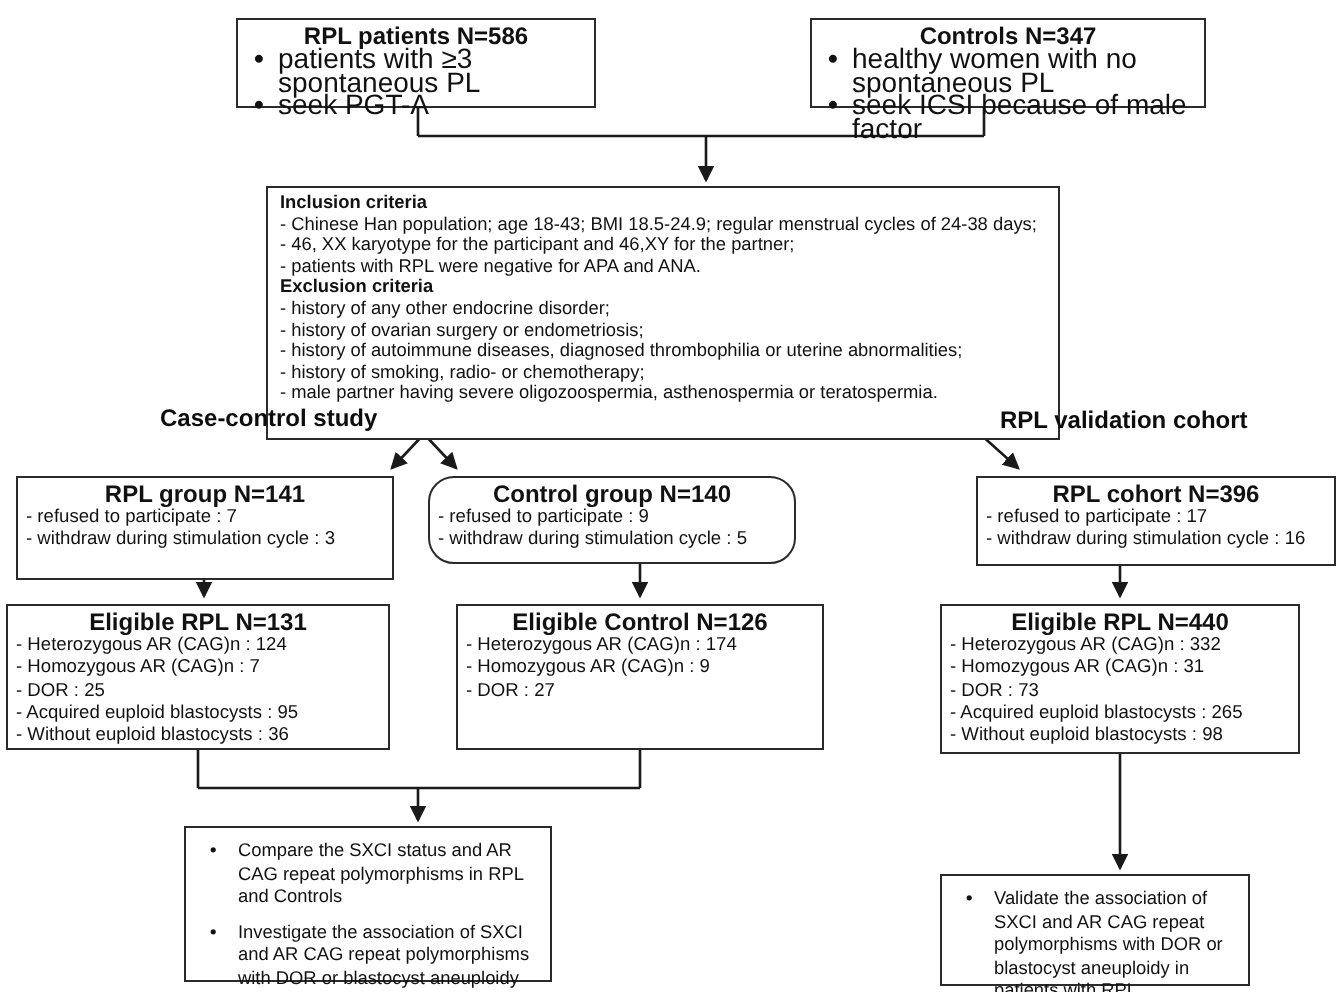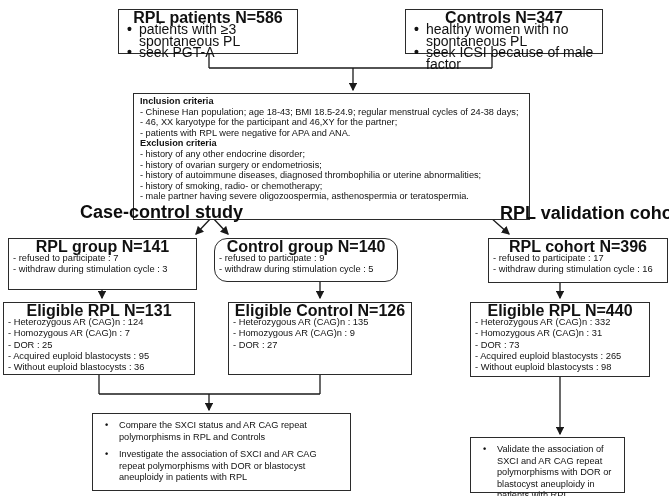--- a/index.html
+++ b/index.html
@@ -4,32 +4,32 @@
 <style>
   html,body{margin:0;padding:0;background:#ffffff;}
   .canvas{
     position:relative;width:669px;height:496px;background:#ffffff;
     font-family:"Liberation Sans",sans-serif;color:#111111;overflow:hidden;
   }
   .box{
     position:absolute;border:1.6px solid #2b2b2b;background:#ffffff;
     box-sizing:border-box;padding:2px 4px;
   }
-  .box .title{font-weight:bold;text-align:center;font-size:16px;line-height:12px;}
+  .box .title{font-weight:bold;text-align:center;font-size:12px;line-height:12px;}
   .line{font-size:9.3px;line-height:11.3px;white-space:nowrap;}
   .bullet-row{
     font-size:14px;line-height:11.5px;position:relative;padding-left:16px;
   }
   .bullet-row::before{
     content:"\2022";position:absolute;left:4px;top:0;font-weight:bold;
   }
   .crit-line{font-size:9.2px;line-height:10.6px;white-space:nowrap;}
   .bold{font-weight:bold;}
   .section-header{
-    position:absolute;font-size:18px;font-weight:bold;color:#0d0d0d;
+    position:absolute;font-size:12px;font-weight:bold;color:#0d0d0d;
     white-space:nowrap;letter-spacing:0px;
   }
   .summary .bullet-row{font-size:9.2px;line-height:11.6px;margin-bottom:6px;padding-left:20px;white-space:normal;}
   .summary .bullet-row::before{left:6px;}
   .summary{padding:6px 6px;}
   svg.connectors{position:absolute;left:0;top:0;pointer-events:none;}
 </style>
 </head>
 <body>
 
@@ -117,35 +117,35 @@
     <div class="title">Eligible RPL N=131</div>
     <div class="line">- Heterozygous AR (CAG)n : 124</div>
     <div class="line">- Homozygous  AR (CAG)n : 7</div>
     <div class="line">- DOR : 25</div>
     <div class="line">- Acquired euploid blastocysts : 95</div>
     <div class="line">- Without euploid blastocysts : 36</div>
   </div>
 
   <div class="box" style="left:228px;top:302px;width:184px;height:73px;">
     <div class="title">Eligible Control  N=126</div>
-    <div class="line">- Heterozygous AR (CAG)n : 135</div>
+    <div class="line">- Heterozygous AR (CAG)n : 174</div>
     <div class="line">- Homozygous  AR (CAG)n : 9</div>
     <div class="line">- DOR : 27</div>
   </div>
 
   <div class="box" style="left:470px;top:302px;width:180px;height:75px;">
     <div class="title">Eligible RPL N=440</div>
     <div class="line">- Heterozygous AR (CAG)n : 332</div>
     <div class="line">- Homozygous  AR (CAG)n : 31</div>
     <div class="line">- DOR : 73</div>
     <div class="line">- Acquired euploid blastocysts : 265</div>
     <div class="line">- Without euploid blastocysts : 98</div>
   </div>
 
-  <div class="box summary" style="left:92px;top:413px;width:259px;height:78px;">
+  <div class="box summary" style="left:92px;top:413px;width:184px;height:78px;">
     <div class="bullet-row">Compare the SXCI status and AR CAG repeat polymorphisms in RPL and Controls</div>
     <div class="bullet-row">Investigate the association of SXCI and AR CAG repeat polymorphisms with DOR or blastocyst aneuploidy in patients with RPL</div>
   </div>
 
   <div class="box summary" style="left:470px;top:437px;width:155px;height:56px;">
     <div class="bullet-row">Validate the association of SXCI and AR CAG repeat polymorphisms with DOR or blastocyst aneuploidy in patients with RPL</div>
   </div>
 
 </div>
 

